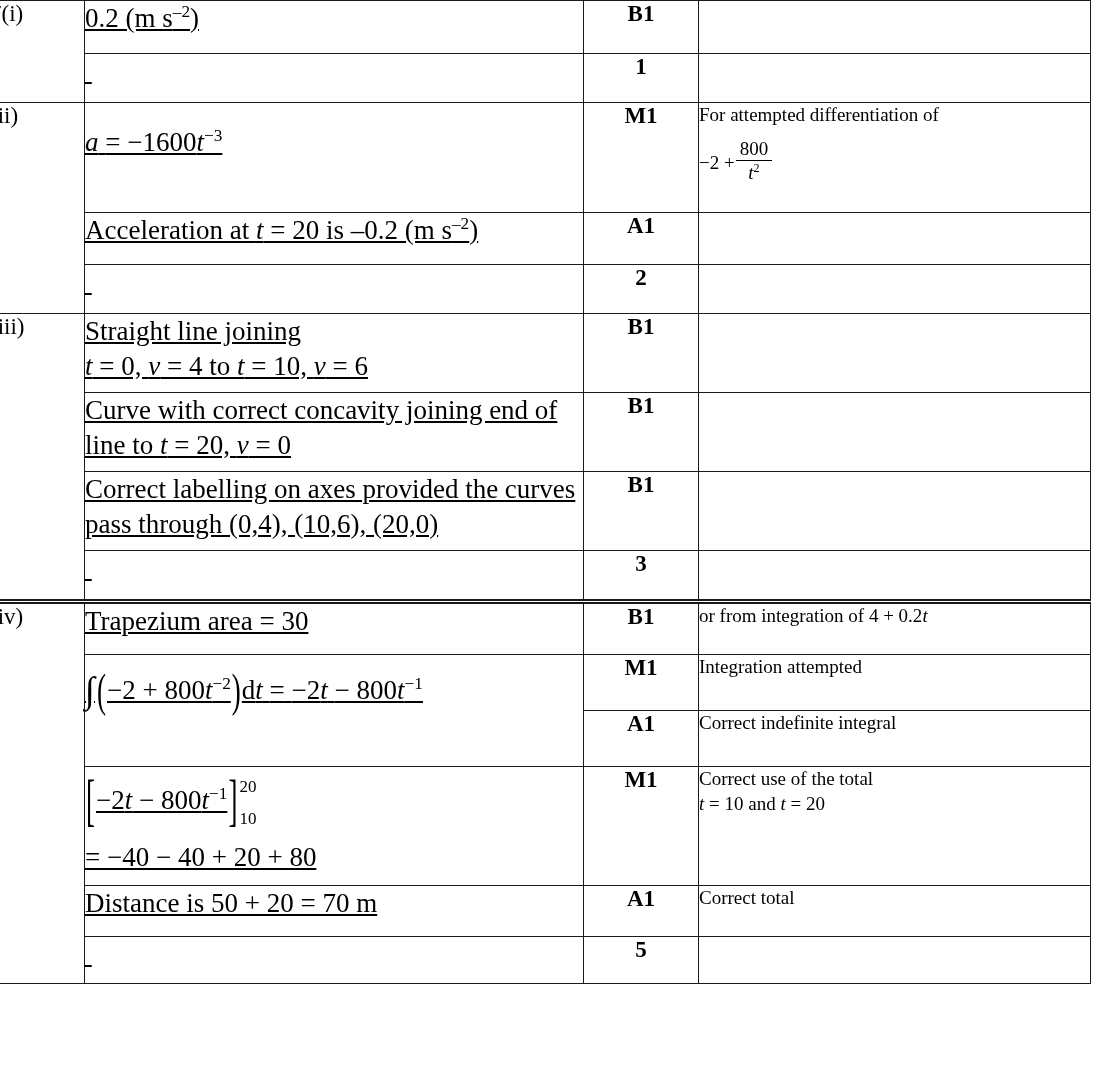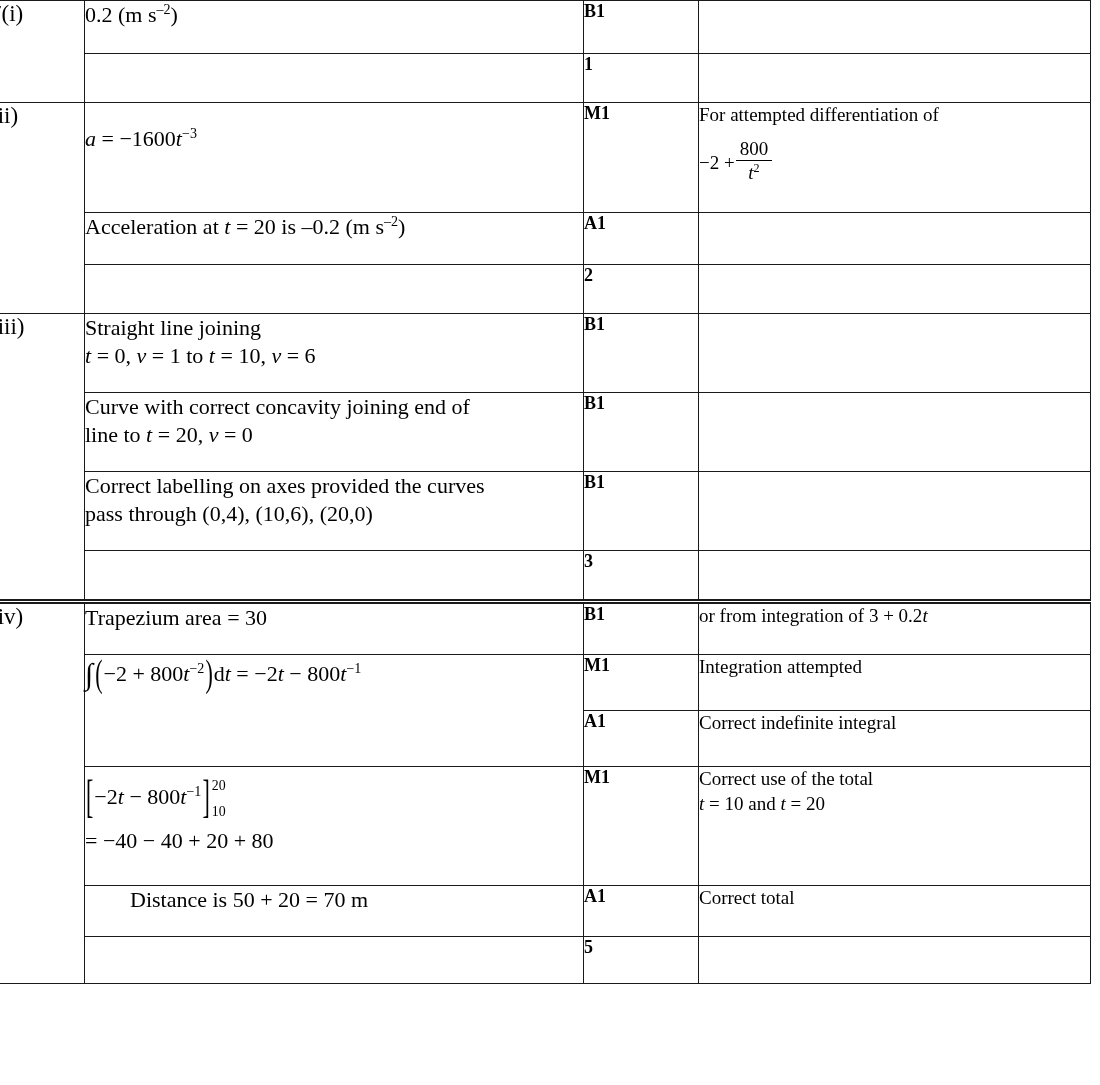--- a/index.html
+++ b/index.html
@@ -50,28 +50,29 @@
     overflow: hidden;
     white-space: nowrap;
   }
   td.q .qlabel {
     display: inline-block;
     margin-left: -9px;
   }
 
   td.ans {
     padding: 8px 10px 8px 16px;
-    font-size: 22px;
+    font-size: 27px;
     line-height: 1.28;
+    text-decoration: underline;
   }
   td.mark {
     padding: 8px 14px 6px 6px;
-    text-align: left;
+    text-align: center;
     font-weight: bold;
-    font-size: 18px;
+    font-size: 23px;
     white-space: nowrap;
   }
   td.com {
     padding: 8px 8px 8px 13px;
     font-size: 19px;
     line-height: 1.3;
   }
 
   
   tr.sep-above > td {
@@ -197,21 +198,21 @@
         <td class="com">&nbsp;</td>
       </tr>
 
       <tr>
         <td class="q" rowspan="4">
           <span class="qlabel">(iii)</span>
         </td>
         <td class="ans" style="height:78px;">
           <div>Straight line joining</div>
           <div>
-            <span class="mi">t</span><span> = 0, </span><span class="mi">v</span><span> = 1 to </span><span class="mi">t</span><span> = 10, </span><span class="mi">v</span><span> = 6</span>
+            <span class="mi">t</span><span> = 0, </span><span class="mi">v</span><span> = 4 to </span><span class="mi">t</span><span> = 10, </span><span class="mi">v</span><span> = 6</span>
           </div>
         </td>
         <td class="mark">B1</td>
         <td class="com"></td>
       </tr>
       <tr>
         <td class="ans" style="height:78px;">
           <div>Curve with correct concavity joining end of</div>
           <div>
             <span>line to </span><span class="mi">t</span><span> = 20, </span><span class="mi">v</span><span> = 0</span>
@@ -236,60 +237,60 @@
 
       <tr class="sep-above">
         <td class="q" rowspan="6">
           <span class="qlabel">(iv)</span>
         </td>
         <td class="ans" style="height:50px;">
           <span>Trapezium area = 30</span>
         </td>
         <td class="mark">B1</td>
         <td class="com">
-          <span>or from integration of 3 + 0.2</span><span class="mi">t</span>
+          <span>or from integration of 4 + 0.2</span><span class="mi">t</span>
         </td>
       </tr>
 
       <tr>
         <td class="ans" rowspan="2" style="height:110px;">
-          <div style="" class="nowrap">
+          <div style="margin-top:12px;" class="nowrap">
             <span class="intsign">∫</span><span class="bigparen">(</span><span>−2 + 800</span><span class="mi">t</span><span class="sup">−2</span><span class="bigparen">)</span><span>d</span><span class="mi">t</span>
             <span>=</span>
             <span>−2</span><span class="mi">t</span>
             <span>− 800</span><span class="mi">t</span><span class="sup">−1</span>
           </div>
         </td>
         <td class="mark" style="height:55px;">M1</td>
         <td class="com">Integration attempted</td>
       </tr>
       <tr>
         <td class="mark" style="height:55px;">A1</td>
         <td class="com">Correct indefinite integral</td>
       </tr>
 
       <tr>
         <td class="ans" style="height:118px;">
           <div style="margin-top:16px;" class="nowrap">
             <span class="bigbracket">[</span><span>−2</span><span class="mi">t</span>
             <span>− 800</span><span class="mi">t</span><span class="sup">−1</span><span class="bigbracket">]</span><span class="limits"><span class="hi">20</span><span class="lo">10</span></span>
           </div>
-          <div style="margin-top:14px;">= −40 − 40 + 20 + 80</div>
+          <div style="margin-top:20px;">= −40 − 40 + 20 + 80</div>
         </td>
         <td class="mark">M1</td>
         <td class="com">
           <div>Correct use of the total</div>
           <div>
             <span class="mi">t</span><span> = 10 and </span><span class="mi">t</span><span> = 20</span>
           </div>
         </td>
       </tr>
 
       <tr>
-        <td class="ans" style="height:50px;padding-left:45px;">
+        <td class="ans" style="height:50px;">
           <span>Distance is 50 + 20 = 70 m</span>
         </td>
         <td class="mark">A1</td>
         <td class="com">Correct total</td>
       </tr>
 
       <tr>
         <td class="ans" style="height:46px;">&nbsp;</td>
         <td class="mark">5</td>
         <td class="com">&nbsp;</td>

